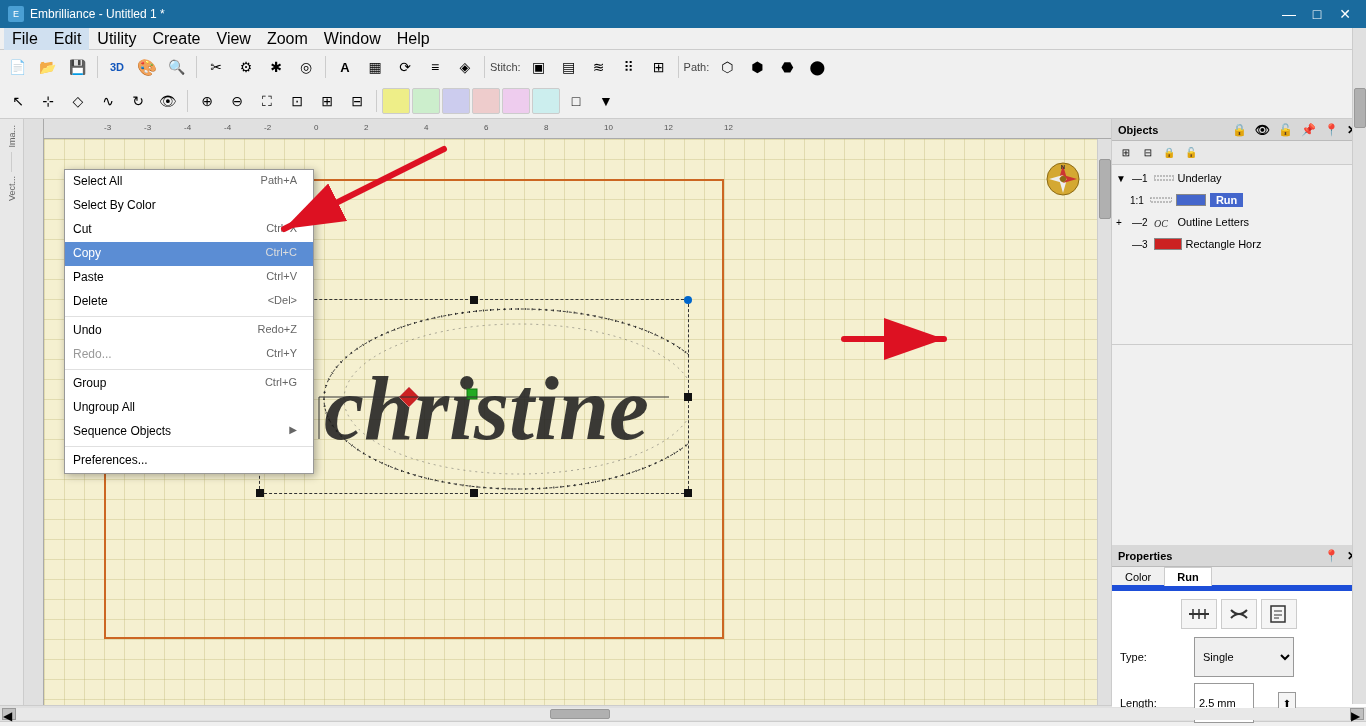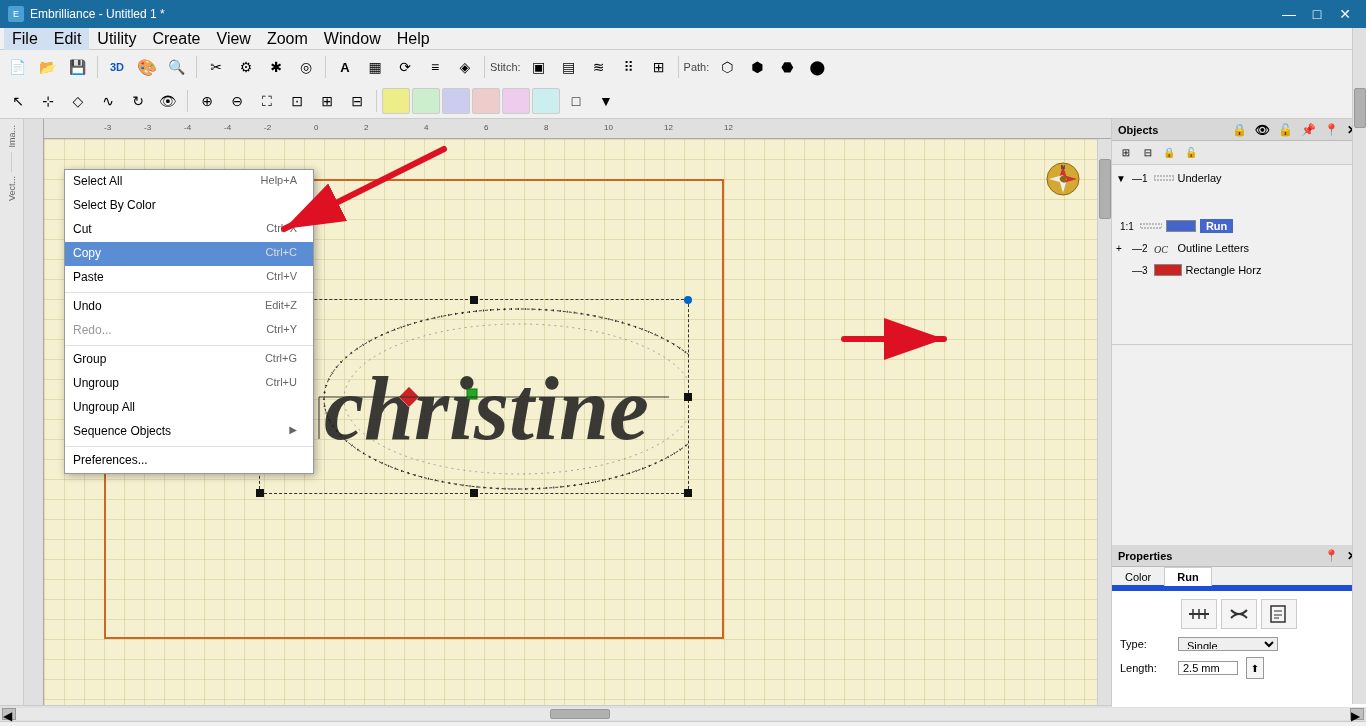--- a/index.html
+++ b/index.html
@@ -214,26 +214,25 @@
       font-size: 11px;
       cursor: pointer;
       height: 22px;
     }
     .obj-item .expand { width: 12px; font-size: 10px; }
     .obj-item .obj-color { width: 20px; height: 12px; border: 1px solid #888; }
     .obj-item .obj-label { flex: 1; }
     .obj-subitem {
       display: flex;
       align-items: center;
-      padding: 2px 4px 2px 8px;
+      padding: 2px 4px 2px 18px;
       gap: 4px;
       font-size: 11px;
       cursor: pointer;
       height: 22px;
-      margin-top: 26px;
     }
     .obj-subitem .obj-color { width: 30px; height: 12px; border: 1px solid #888; }
 
     
     #properties-panel {
       height: 160px;
     }
     .prop-tabs {
       display: flex;
       border-bottom: 6px solid #1d4ed8;
@@ -269,27 +268,27 @@
       background: #f5f5f5;
       cursor: pointer;
       display: flex;
       align-items: center;
       justify-content: center;
       font-size: 14px;
     }
     .prop-row {
       display: flex;
       align-items: center;
-      gap: 8px;
+      gap: 24px;
       margin-bottom: 6px;
     }
     .prop-row label { font-size: 11px; width: 50px; }
     .prop-row input, .prop-row select {
       font-size: 11px;
-      height: 14px;
+      height: 40px;
       border: 1px solid #999;
       padding: 1px 4px;
     }
 
     
     #statusbar {
       height: 22px;
       background: #f0f0f0;
       border-top: 1px solid #ccc;
       display: flex;
@@ -523,55 +522,55 @@
       </div>
 
       <div style="position:absolute;right:0;top:0;bottom:0;width:14px;background:#e0e0e0;border-left:1px solid #ccc;">
         <div style="width:12px;height:60px;background:#b0b0b0;border:1px solid #999;border-radius:2px;margin:2px auto;margin-top:20px;"></div>
       </div>
     </div>
 
     <div id="context-menu">
       <div class="cm-item">
         <span class="cm-label">Select All</span>
-        <span class="cm-shortcut">Help+A</span>
+        <span class="cm-shortcut">Path+A</span>
       </div>
       <div class="cm-item">
         <span class="cm-label">Select By Color</span>
         <span class="cm-shortcut"></span>
       </div>
       <div class="cm-item">
         <span class="cm-label">Cut</span>
         <span class="cm-shortcut">Ctrl+X</span>
       </div>
       <div class="cm-item highlighted">
         <span class="cm-label">Copy</span>
         <span class="cm-shortcut">Ctrl+C</span>
       </div>
       <div class="cm-item">
         <span class="cm-label">Paste</span>
         <span class="cm-shortcut">Ctrl+V</span>
       </div>
+      <div class="cm-item">
+        <span class="cm-label">Delete</span>
+        <span class="cm-shortcut">&lt;Del&gt;</span>
+      </div>
       <div class="cm-separator"></div>
       <div class="cm-item">
         <span class="cm-label">Undo</span>
-        <span class="cm-shortcut">Edit+Z</span>
+        <span class="cm-shortcut">Redo+Z</span>
       </div>
       <div class="cm-item disabled">
         <span class="cm-label">Redo...</span>
         <span class="cm-shortcut">Ctrl+Y</span>
       </div>
       <div class="cm-separator"></div>
       <div class="cm-item">
         <span class="cm-label">Group</span>
         <span class="cm-shortcut">Ctrl+G</span>
-      </div>
-      <div class="cm-item">
-        <span class="cm-label">Ungroup</span>
-        <span class="cm-shortcut">Ctrl+U</span>
       </div>
       <div class="cm-item">
         <span class="cm-label">Ungroup All</span>
         <span class="cm-shortcut"></span>
       </div>
       <div class="cm-item">
         <span class="cm-label">Sequence Objects</span>
         <span class="cm-arrow">▶</span>
       </div>
       <div class="cm-separator"></div>

